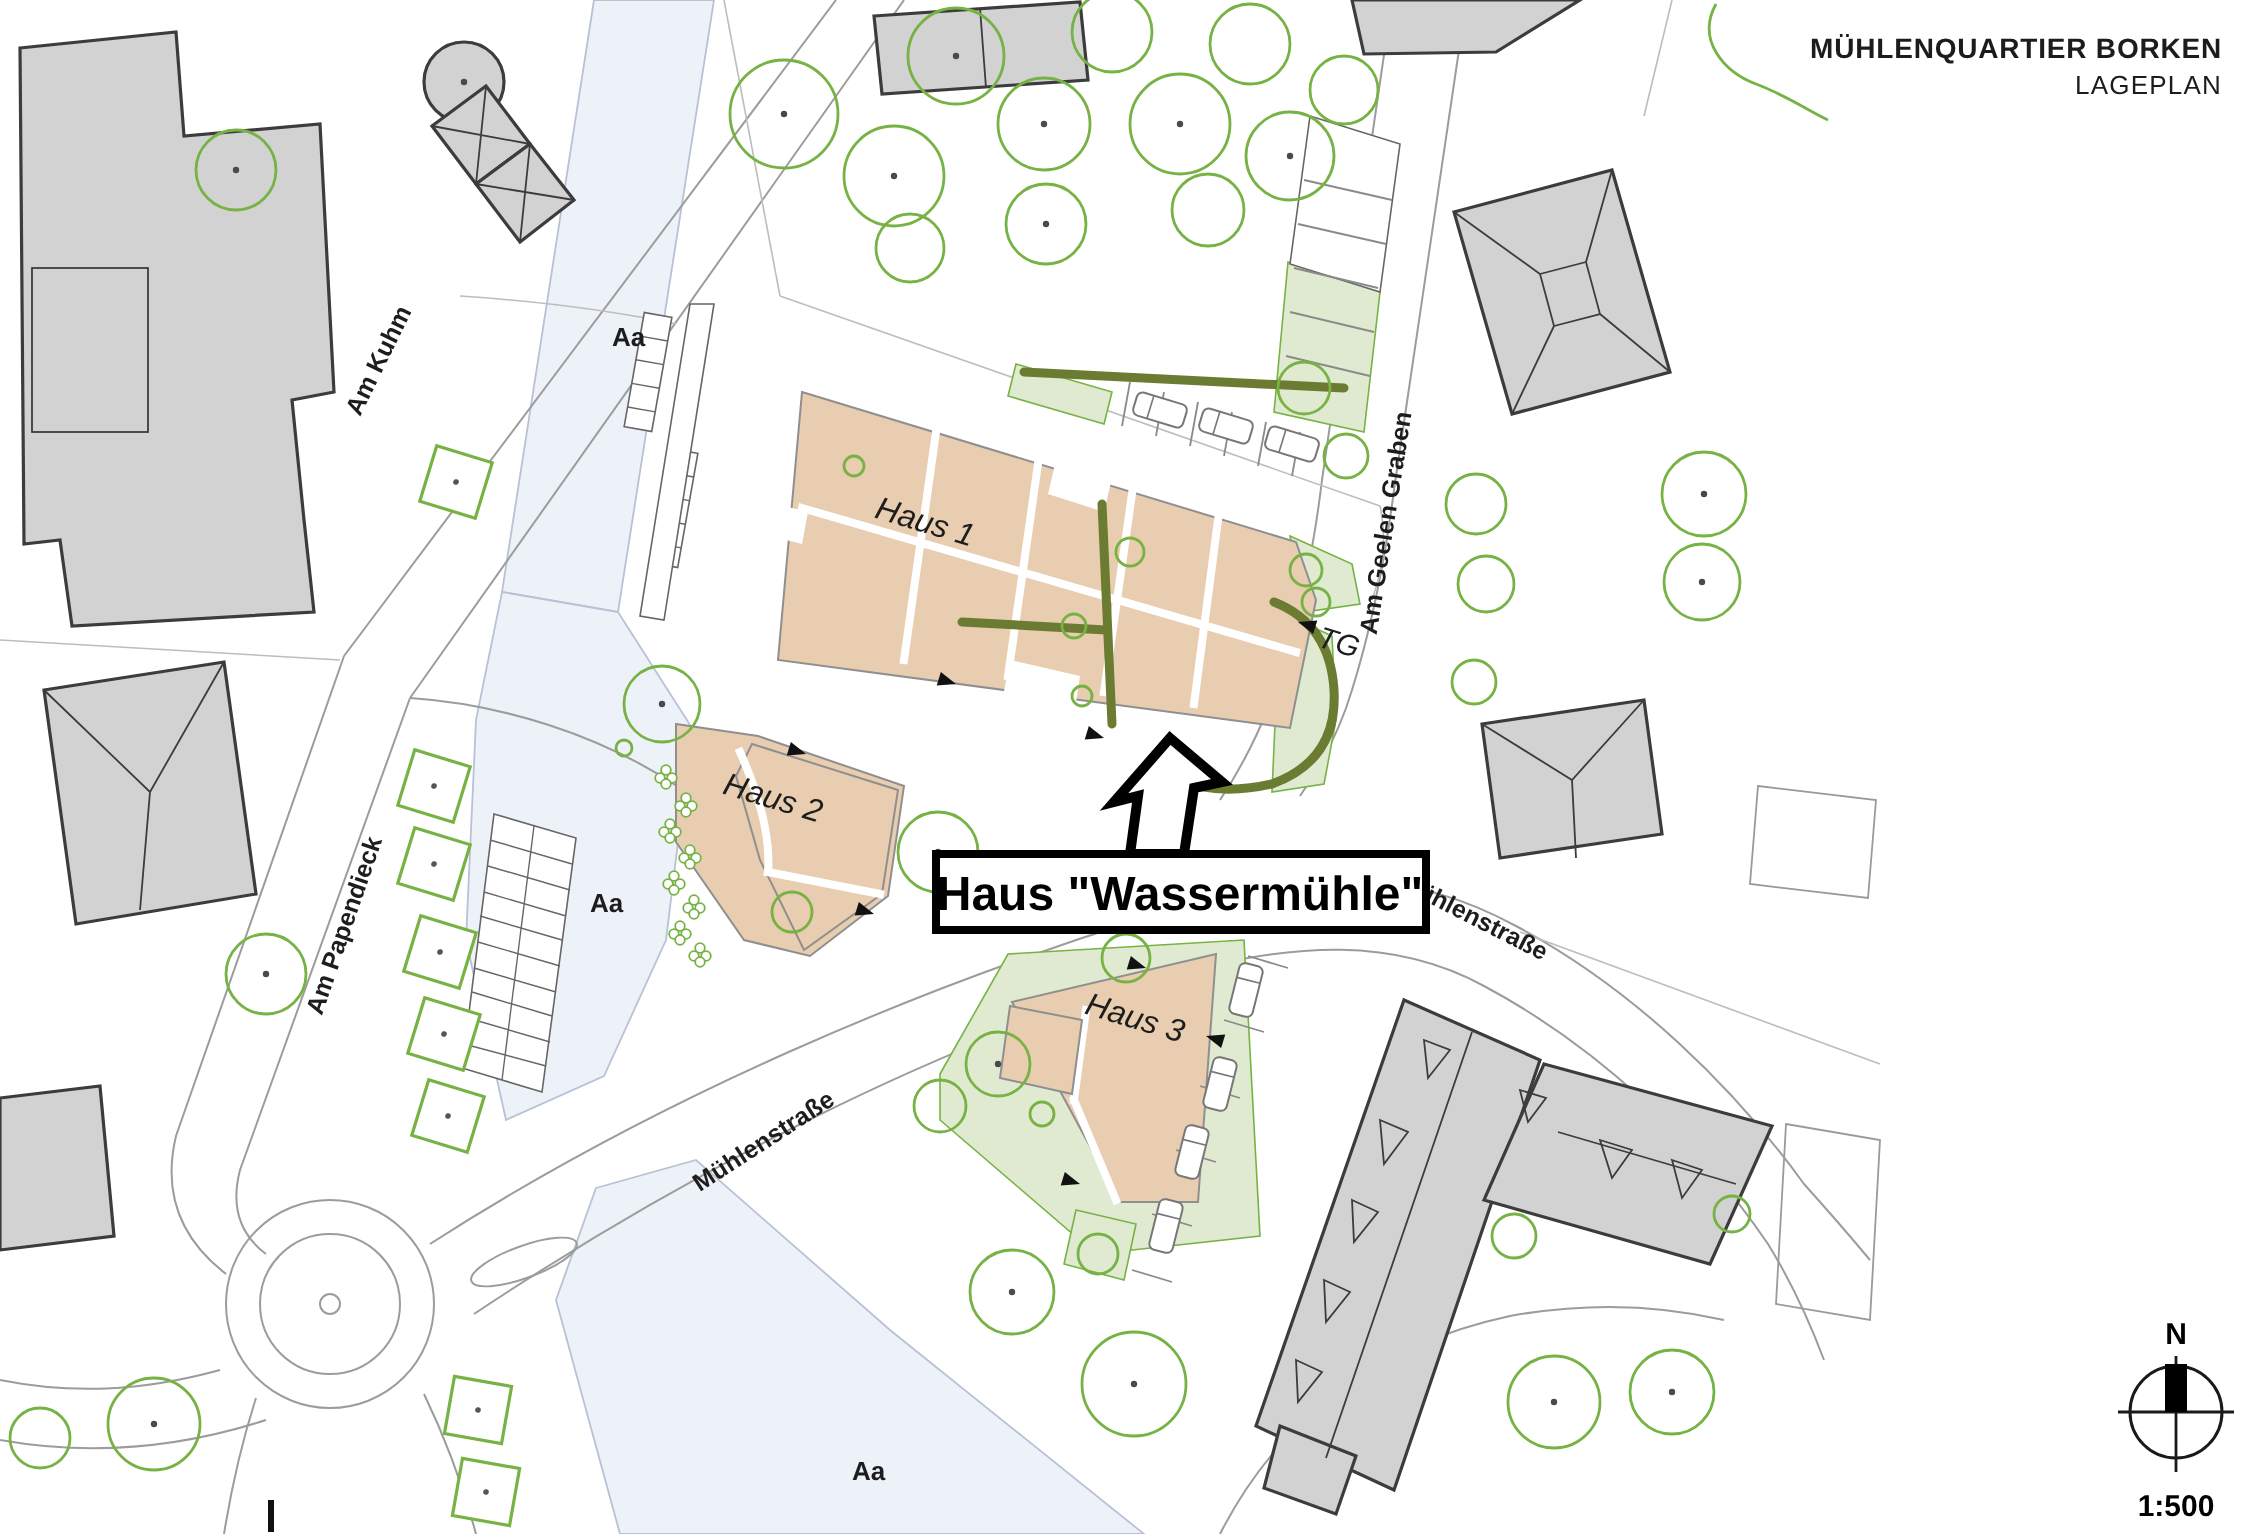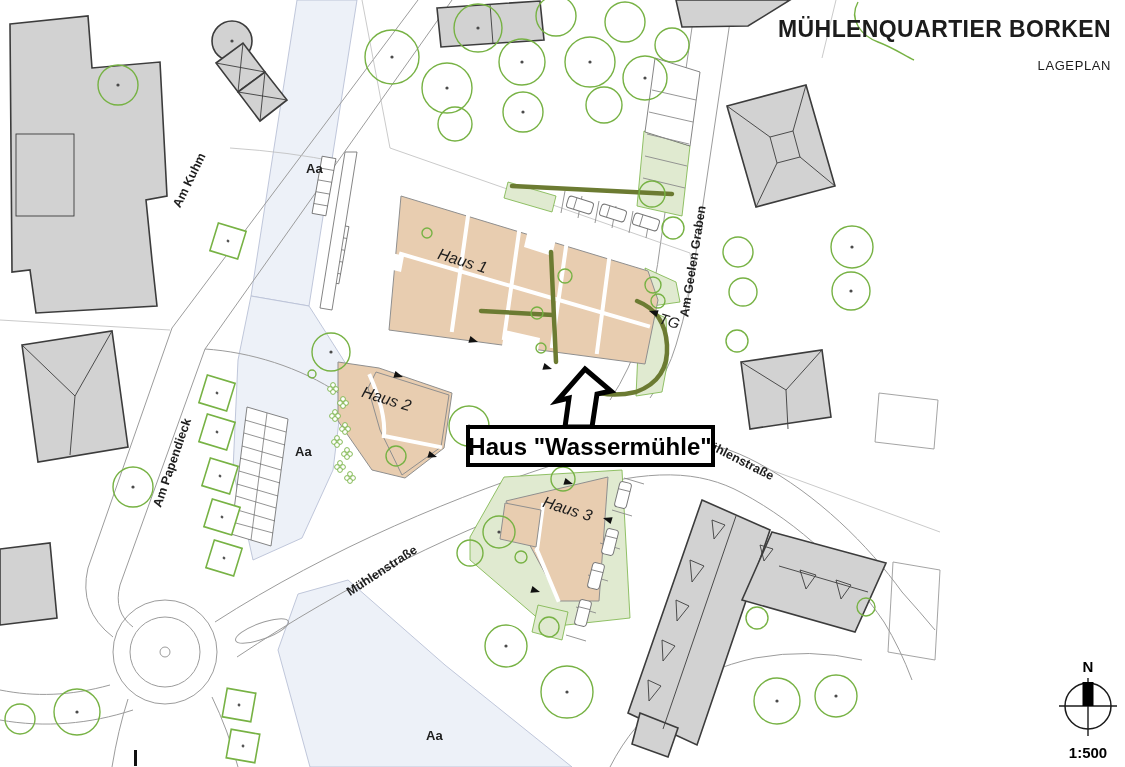--- a/index.html
+++ b/index.html
@@ -33,22 +33,22 @@
   .street{font:bold 12.5px "Liberation Sans",sans-serif;fill:#1d1d1d}
   .aa{font:bold 13px "Liberation Sans",sans-serif;fill:#1d1d1d}
   .callout-box{fill:#fff;stroke:#000;stroke-width:4}
   .callout-text{font:bold 24px "Liberation Sans",sans-serif;fill:#000}
   .big-arrow{fill:#fff;stroke:#000;stroke-width:5;stroke-linejoin:miter}
   .cmp{fill:none;stroke:#1a1a1a;stroke-width:1.5}
   .cmpline{stroke:#1a1a1a;stroke-width:1.4}
   .cmpfill{fill:#000}
   .north-text,.scale-text{font:bold 15px "Liberation Sans",sans-serif;fill:#000}
   .titleblock{position:absolute;top:16px;right:14px;text-align:right;color:var(--c-text_dark);}
-  .titleblock .t1{font-size:23px;font-weight:bold;letter-spacing:0.4px;}
-  .titleblock .t2{font-size:13px;font-weight:normal;margin-top:15px;letter-spacing:0.6px;}
+  .titleblock .t1{font-size:14px;font-weight:bold;letter-spacing:0.4px;}
+  .titleblock .t2{font-size:13px;font-weight:normal;margin-top:3px;letter-spacing:0.6px;}
 </style>
 </head>
 <body>
 
 <div class="canvas">
 <svg width="1125" height="767" viewBox="0 0 1125 767">
   <defs>
     <g id="shrub">
           <circle cx="0" cy="-3" r="2.4"></circle>
           <circle cx="3" cy="1" r="2.4"></circle>

